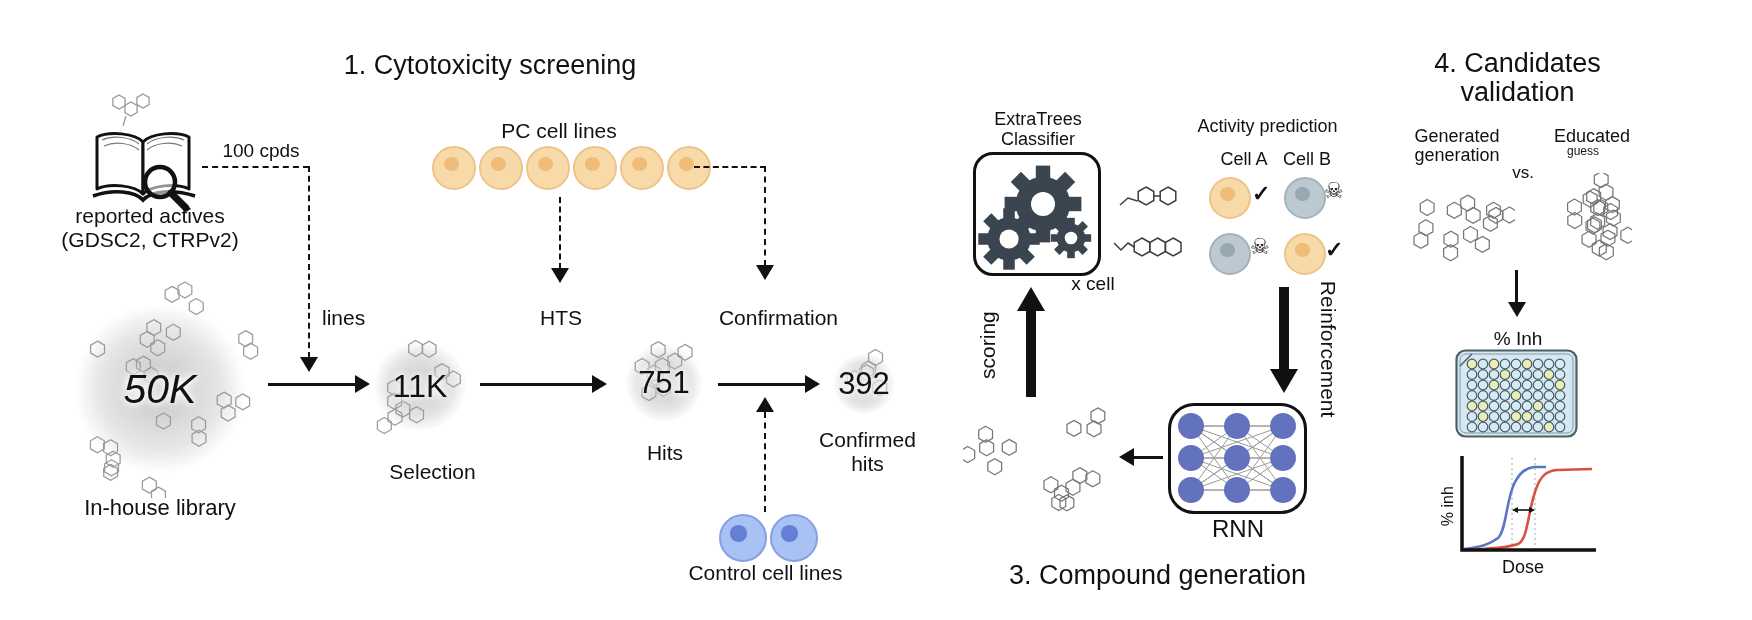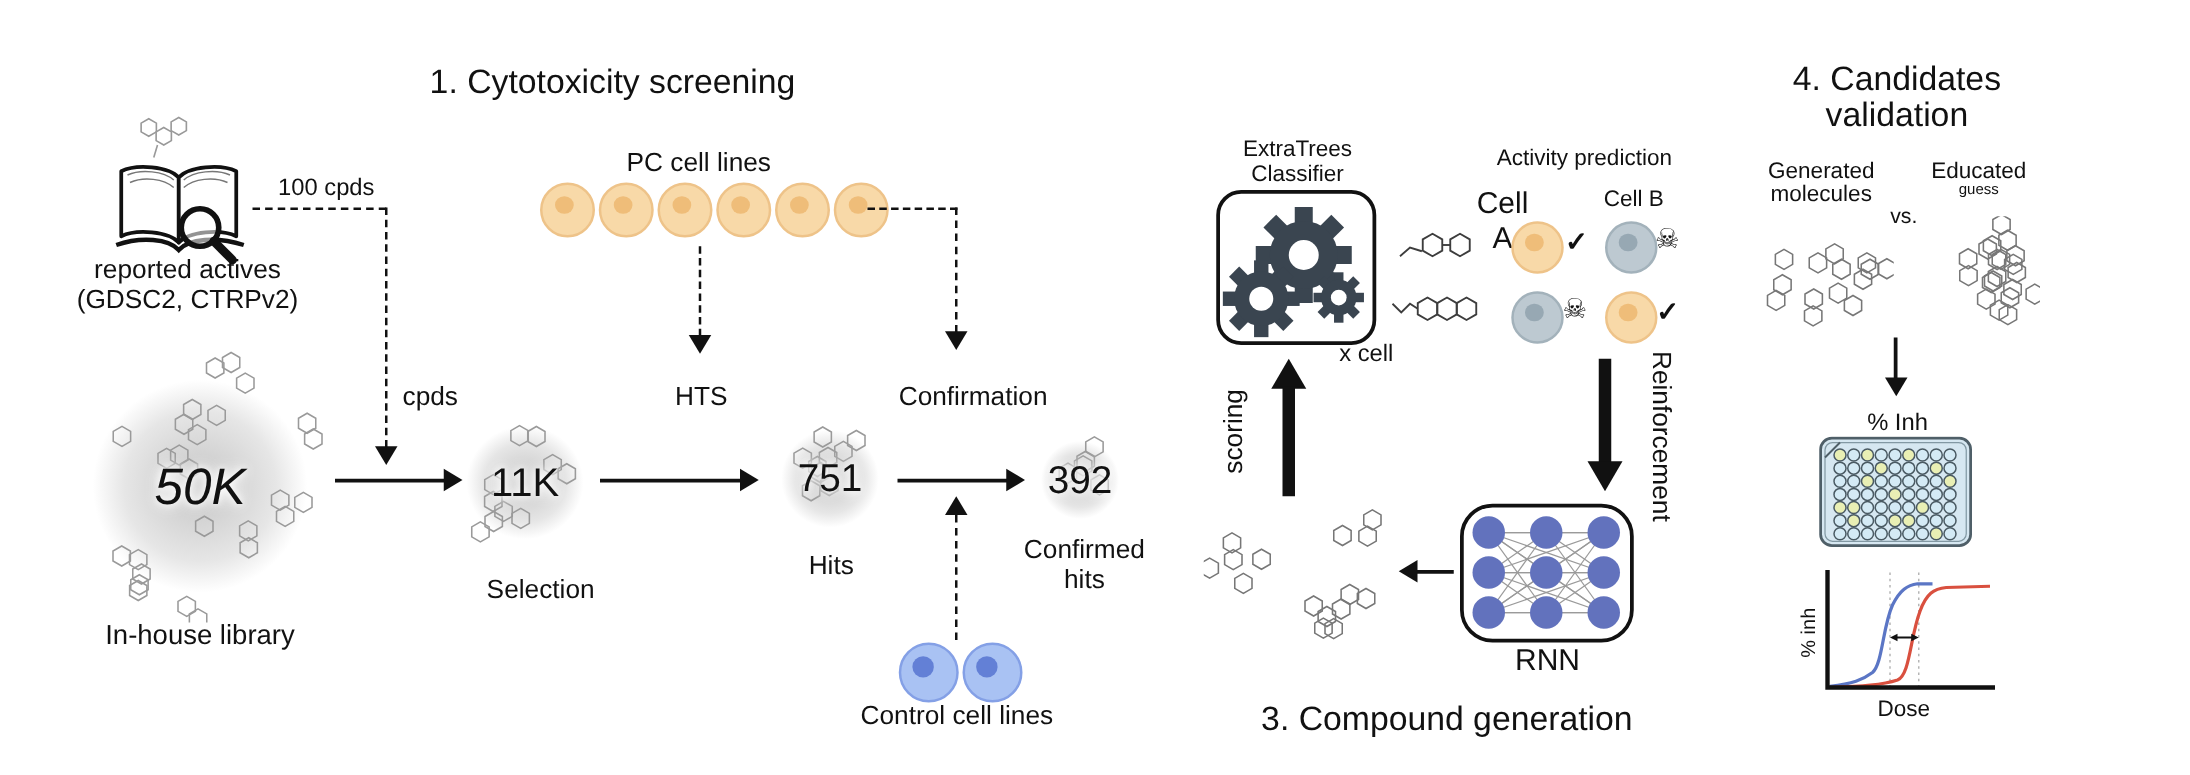--- a/index.html
+++ b/index.html
@@ -61,21 +61,21 @@
       <line x1="86" y1="103" x2="101" y2="118" stroke="#111" stroke-width="7" stroke-linecap="round"></line>
     </g>
   </svg>
   <div class="lbl" style="left:50px;top:204px;width:200px;font-size:21px;">reported actives</div>
   <div class="lbl" style="left:50px;top:228px;width:200px;font-size:21px;">(GDSC2, CTRPv2)</div>
   <div class="lbl" style="left:216px;top:140px;width:90px;font-size:19px;">100 cpds</div>
 
   <div class="dash-h" style="left:202px;top:166px;width:107px;"></div>
   <div class="dash-v" style="left:308px;top:166px;height:192px;"></div>
   <div class="ah d" style="left:300px;top:357px;"></div>
-  <div class="lbl" style="left:322px;top:306px;width:70px;font-size:21px;text-align:left;">cpds</div>
+  <div class="lbl" style="left:322px;top:306px;width:70px;font-size:21px;text-align:left;">lines</div>
 
   <div class="blob" style="left:50px;top:280px;width:220px;height:218px;font-style:italic;">
     <div class="glow"></div>
     <svg width="220" height="218">
         <polygon points="113.5,133.0 120.4,137.0 120.4,145.0 113.5,149.0 106.5,145.0 106.5,137.0" fill="none" stroke="#9a9a9a" stroke-width="1.25"></polygon>
         <polygon points="93.4,76.1 100.3,80.1 100.3,88.1 93.4,92.1 86.5,88.1 86.5,80.1" fill="none" stroke="#9a9a9a" stroke-width="1.25"></polygon>
         <polygon points="101.2,87.2 108.1,91.2 108.1,99.2 101.2,103.2 94.3,99.2 94.3,91.2" fill="none" stroke="#9a9a9a" stroke-width="1.25"></polygon>
         <polygon points="60.6,184.4 67.5,188.4 67.5,196.4 60.6,200.4 53.7,196.4 53.7,188.4" fill="none" stroke="#9a9a9a" stroke-width="1.25"></polygon>
         <polygon points="63.2,171.2 70.1,175.2 70.1,183.2 63.2,187.2 56.2,183.2 56.2,175.2" fill="none" stroke="#9a9a9a" stroke-width="1.25"></polygon>
         <polygon points="97.2,51.4 104.2,55.4 104.2,63.4 97.2,67.4 90.3,63.4 90.3,55.4" fill="none" stroke="#9a9a9a" stroke-width="1.25"></polygon>
@@ -245,21 +245,21 @@
         </symbol>
       </defs>
       <use href="#gear" x="27" y="9" width="80" height="80"></use>
       <use href="#gear" x="1" y="52" width="64" height="64"></use>
       <use href="#gear" x="74" y="62" width="42" height="42"></use>
     </svg>
   </div>
   <div class="lbl" style="left:1060px;top:273px;width:66px;font-size:19px;">x cell</div>
 
   <div class="lbl" style="left:1185px;top:116px;width:165px;font-size:18px;">Activity prediction</div>
-  <div class="lbl" style="left:1174px;top:149px;width:56px;font-size:24px;">Cell A</div>
+  <div class="lbl" style="left:1216px;top:149px;width:56px;font-size:18px;">Cell A</div>
   <div class="lbl" style="left:1279px;top:149px;width:56px;font-size:18px;">Cell B</div>
 
   <svg style="position:absolute;left:1116px;top:180px;" width="76" height="32" viewBox="0 0 76 32">
     <polyline points="4,25 12,18 21.5,21" fill="none" stroke="#3d3d3d" stroke-width="1.5"></polyline>
     <polygon points="30,7 37.8,11.5 37.8,20.5 30,25 22.2,20.5 22.2,11.5" fill="none" stroke="#3d3d3d" stroke-width="1.5"></polygon>
     <line x1="37.8" y1="16" x2="44.2" y2="16" stroke="#3d3d3d" stroke-width="1.5"></line>
     <polygon points="52,7 59.8,11.5 59.8,20.5 52,25 44.2,20.5 44.2,11.5" fill="none" stroke="#3d3d3d" stroke-width="1.5"></polygon>
   </svg>
   <div class="cellc pc" style="left:1209px;top:177px;width:38px;height:38px;">
       <i></i>
@@ -355,22 +355,22 @@
       </svg>
   </div>
   <div class="lbl" style="left:1203px;top:515px;width:70px;font-size:24px;">RNN</div>
 
   <div class="lbl" style="left:985px;top:560px;width:345px;font-size:27px;">3. Compound generation</div>
 
   <div class="lbl" style="left:1400px;top:48px;width:235px;font-size:27px;">4. Candidates</div>
   <div class="lbl" style="left:1400px;top:77px;width:235px;font-size:27px;">validation</div>
 
   <div class="lbl" style="left:1407px;top:126px;width:100px;font-size:18px;">Generated</div>
-  <div class="lbl" style="left:1407px;top:145px;width:100px;font-size:18px;">molecules</div>
-  <div class="lbl" style="left:1536px;top:126px;width:94px;font-size:18px;">Educated</div>
+  <div class="lbl" style="left:1407px;top:145px;width:100px;font-size:18px;">generation</div>
+  <div class="lbl" style="left:1536px;top:126px;width:94px;font-size:18px;text-align:right;">Educated</div>
   <div class="lbl" style="left:1536px;top:145px;width:94px;font-size:12px;">guess</div>
   <div class="lbl" style="left:1503px;top:163px;width:40px;font-size:17px;">vs.</div>
 
   <svg style="position:absolute;left:1403px;top:180px;" width="112" height="86">
       <polygon points="24.2,19.5 31.1,23.5 31.1,31.5 24.2,35.5 17.3,31.5 17.3,23.5" fill="none" stroke="#777777" stroke-width="1.25"></polygon>
       <polygon points="79.4,56.4 86.3,60.4 86.3,68.4 79.4,72.4 72.5,68.4 72.5,60.4" fill="none" stroke="#777777" stroke-width="1.25"></polygon>
       <polygon points="64.7,15.1 71.6,19.1 71.6,27.1 64.7,31.1 57.7,27.1 57.7,19.1" fill="none" stroke="#777777" stroke-width="1.25"></polygon>
       <polygon points="70.2,27.4 77.1,31.4 77.1,39.4 70.2,43.4 63.2,39.4 63.2,31.4" fill="none" stroke="#777777" stroke-width="1.25"></polygon>
       <polygon points="51.4,22.3 58.3,26.3 58.3,34.3 51.4,38.3 44.4,34.3 44.4,26.3" fill="none" stroke="#777777" stroke-width="1.25"></polygon>
       <polygon points="17.9,52.3 24.8,56.3 24.8,64.3 17.9,68.3 11.0,64.3 11.0,56.3" fill="none" stroke="#777777" stroke-width="1.25"></polygon>

